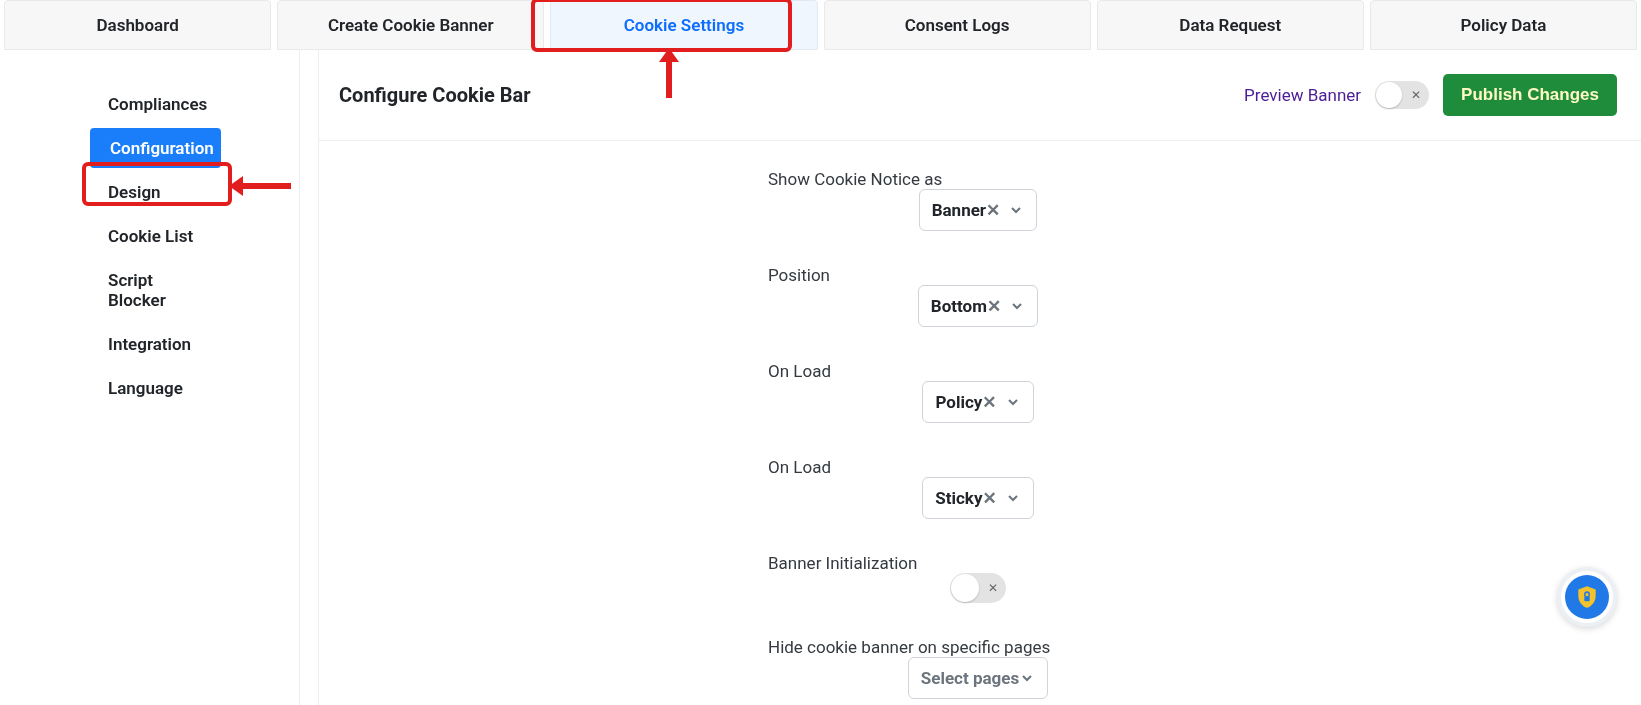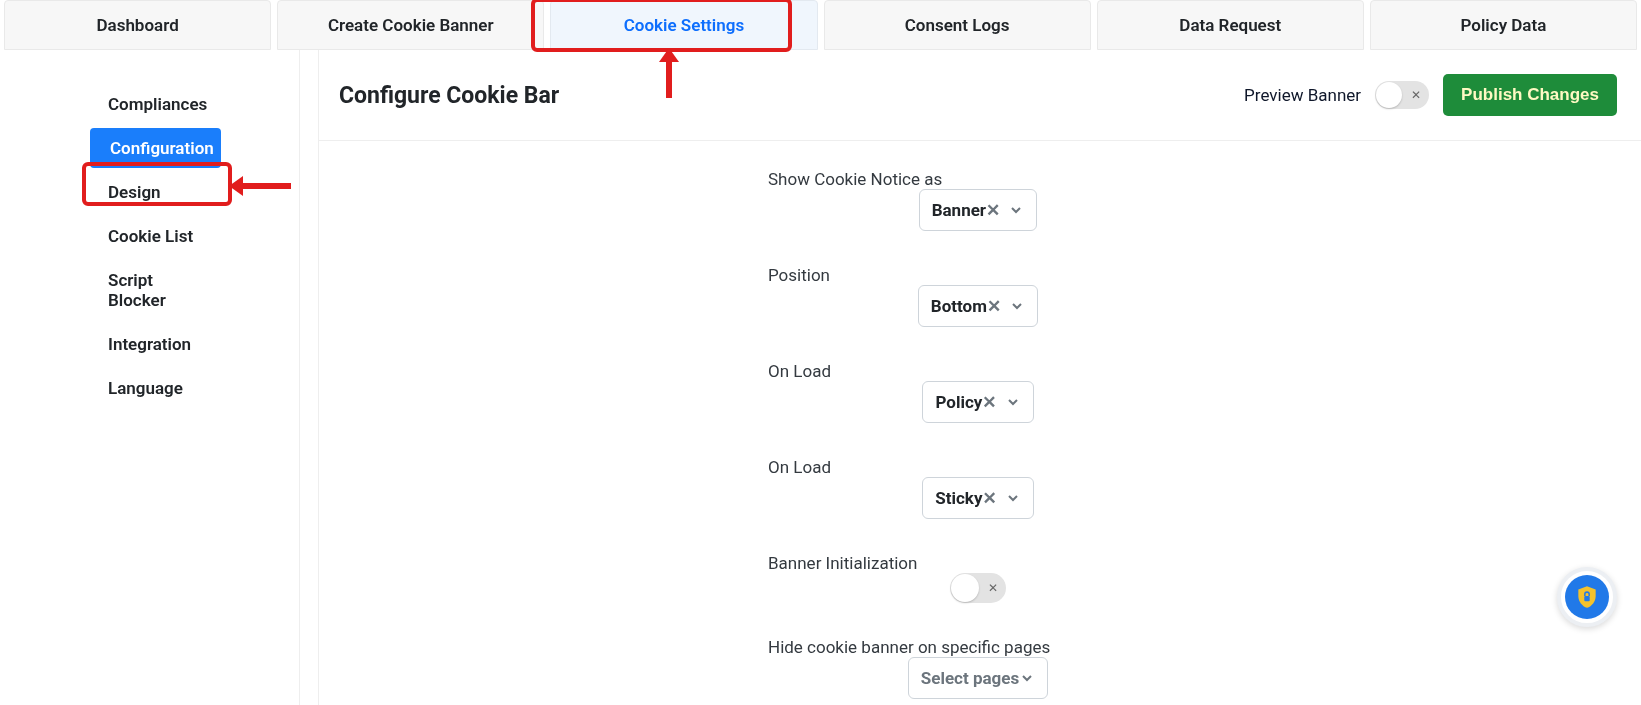--- a/index.html
+++ b/index.html
@@ -109,31 +109,31 @@
     margin-left: 18px;
   }
   .content-header {
     display: flex;
     align-items: center;
     justify-content: space-between;
     padding: 24px 24px 24px 20px;
     border-bottom: 1px solid #eee;
   }
   .content-header h2 {
-    font-size: 23px;
+    font-size: 20px;
     font-weight: 700;
   }
   .header-right {
     display: flex;
     align-items: center;
     gap: 14px;
   }
   .preview-label {
     font-size: 17px;
-    color: #0f172a;
+    color: #4c1d95;
   }
 
   .toggle {
     width: 54px; height: 28px;
     background: #e3e3e3;
     border-radius: 14px;
     position: relative;
     cursor: pointer;
   }
   .toggle .knob {

